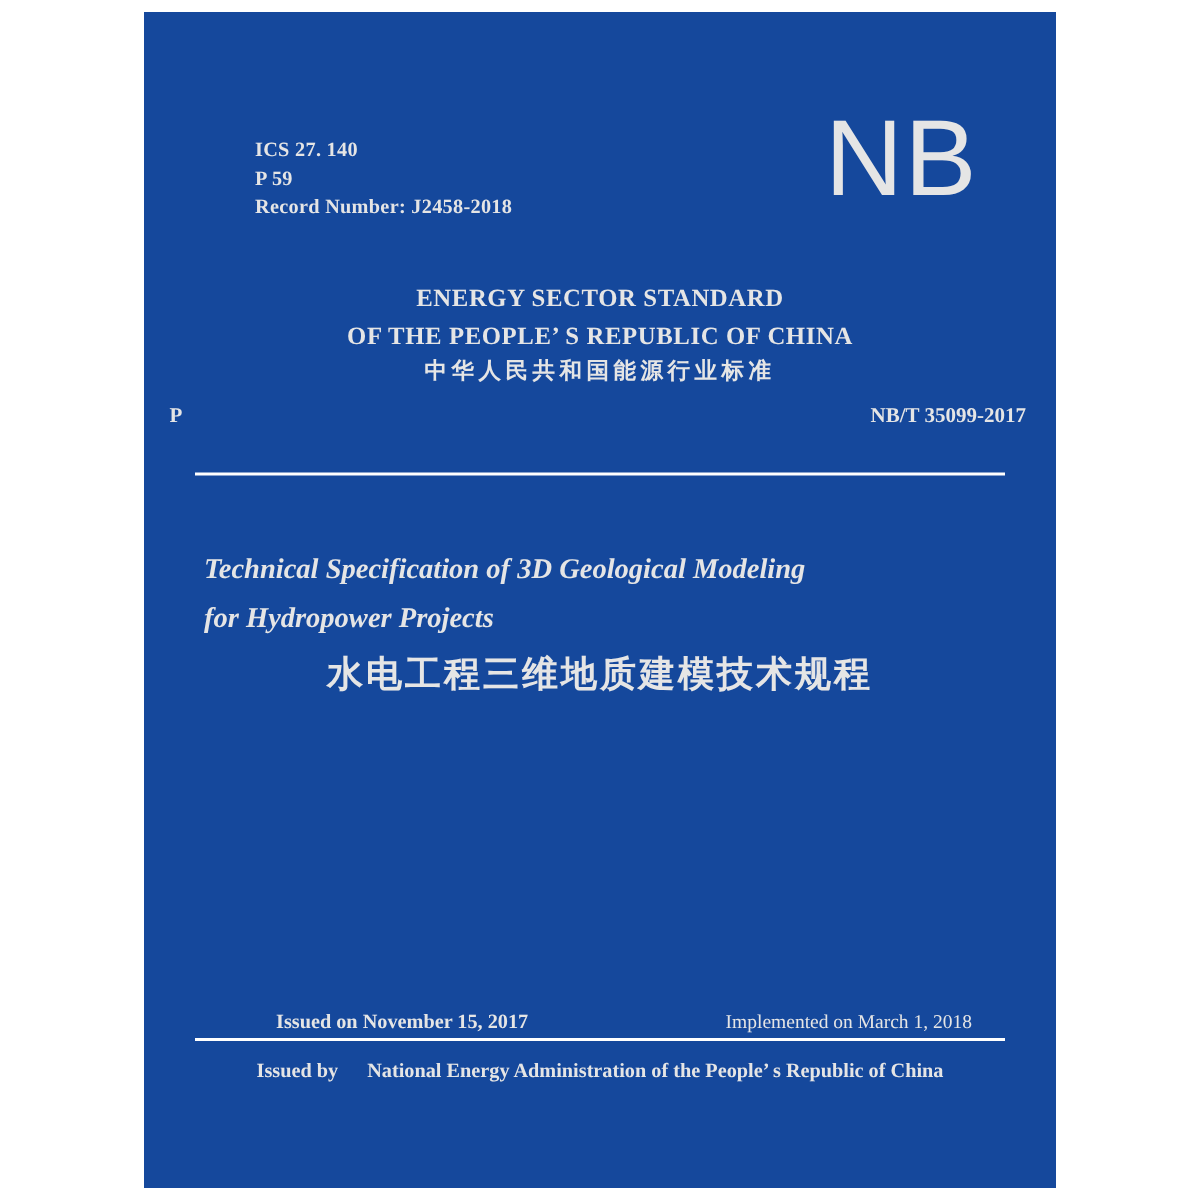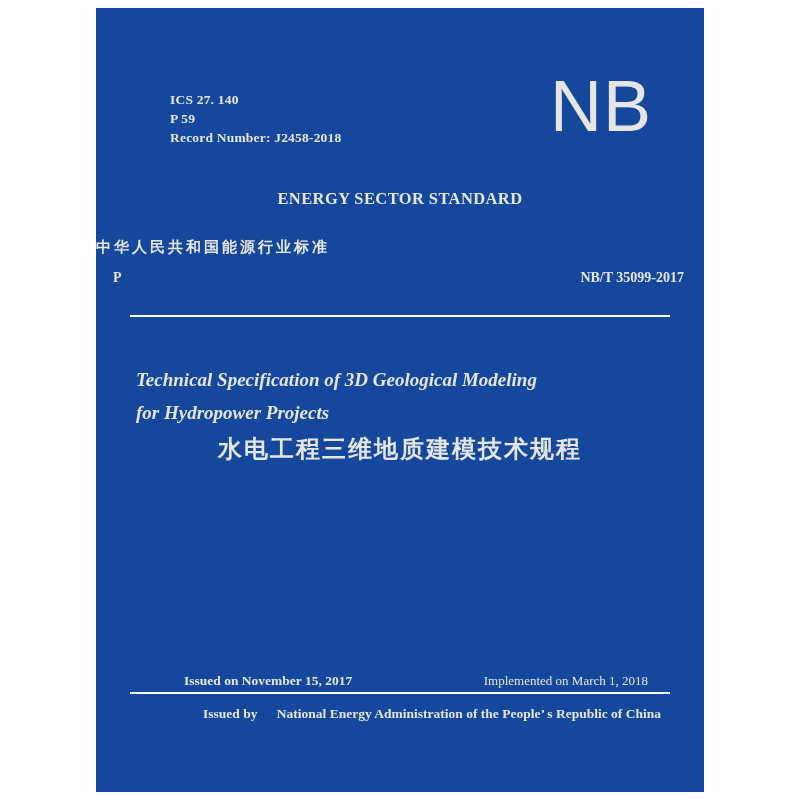--- a/index.html
+++ b/index.html
@@ -69,21 +69,21 @@
     font-size: 16.5px;
     font-weight: bold;
     line-height: 25px;
     letter-spacing: 0.4px;
   }
   .std-title-cn {
     position: absolute;
     left: 0;
     top: 230px;
     width: 100%;
-    text-align: left;
+    text-align: center;
     font-size: 15px;
     font-weight: bold;
     letter-spacing: 3px;
     font-family: Liberation Sans, sans-serif;
   }
   .code-row {
     position: absolute;
     left: 0;
     top: 262px;
     width: 100%;
@@ -160,21 +160,20 @@
     white-space: nowrap;
   }
   .issued-by {
     position: absolute;
     left: 0;
     top: 698px;
     width: 100%;
     text-align: center;
     font-size: 13.5px;
     font-weight: bold;
-    padding-left: 32px;
   }
   .issued-by .label {
     margin-right: 16px;
   }
 </style>
 </head>
 <body>
 
 <div class="page">
   <div class="cover">
@@ -183,20 +182,21 @@
       <div class="ics-block">
         <div>ICS 27. 140</div>
         <div>P 59</div>
         <div>Record Number: J2458-2018</div>
       </div>
       <div class="nb-logo">NB</div>
     </div>
 
     <div class="std-title">
       <div>ENERGY SECTOR STANDARD</div>
+      <div>OF THE PEOPLE’ S REPUBLIC OF CHINA</div>
     </div>
 
     <div class="std-title-cn">中华人民共和国能源行业标准</div>
 
     <div class="code-row">
       <div class="code-left">P</div>
       <div class="code-right">NB/T 35099-2017</div>
     </div>
 
     <div class="rule rule-top"></div>

